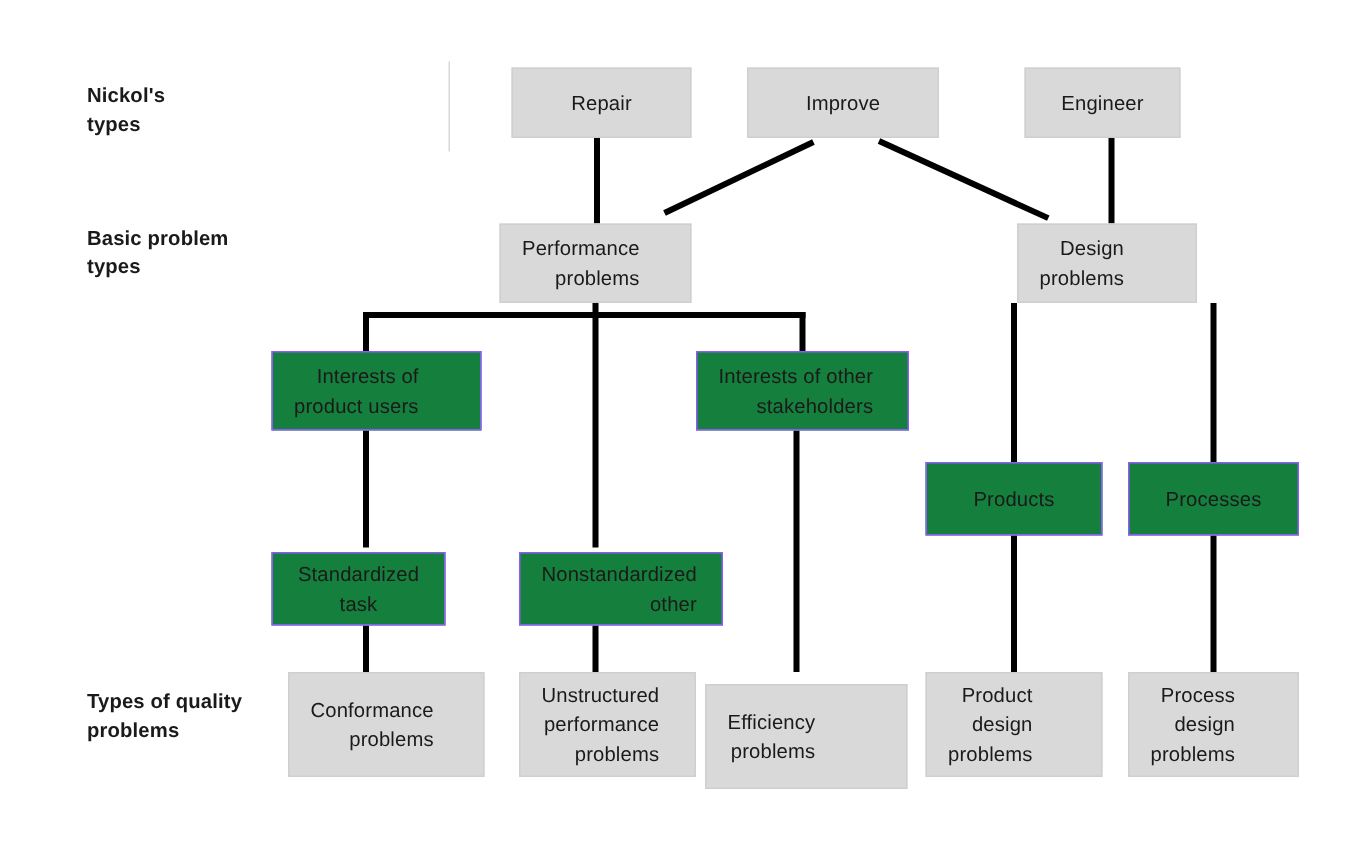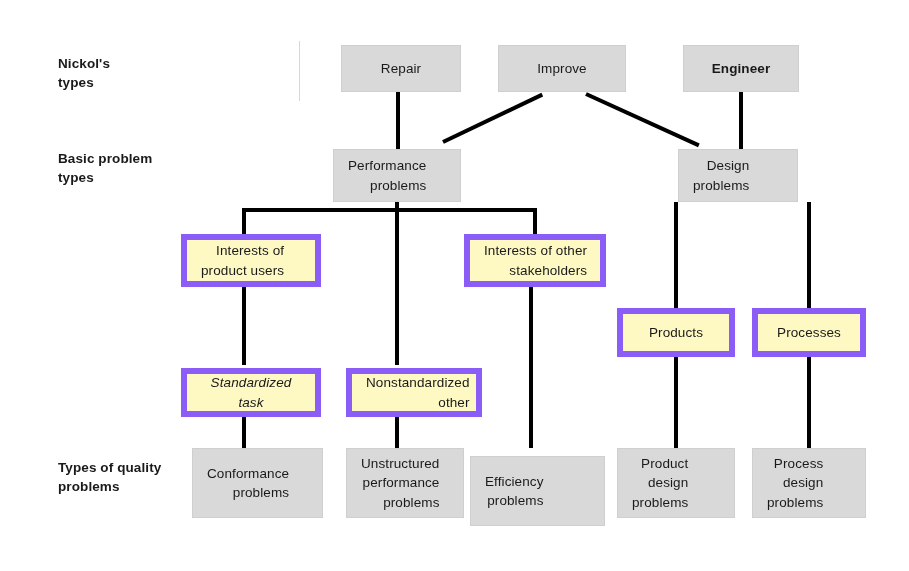--- a/index.html
+++ b/index.html
@@ -47,22 +47,22 @@
     line-height: 1.42;
     letter-spacing: 0.1px;
     white-space: pre-line;
     padding: 0 10px;
   }
   .node.gray {
     background: #d9d9d9;
     border: 1px solid #cfcfcf;
   }
   .node.pink {
-    background: #fef9c3;
-    border: 6px solid #8b5cf6;
+    background: #15803d;
+    border: 1px solid #8b5cf6;
   }
   .node.center { justify-content: center; text-align: center; }
   .node.left   { justify-content: flex-start; text-align: right; padding-left: 14px; }
 
   
   .vline {
     position: absolute;
     width: 4px;
     background: #000000;
   }
@@ -125,39 +125,39 @@
   <div class="vline" style="left:807px; top:202px; height:106px;"></div>
 
   <div class="vline" style="left:674px; top:357px; height:91px;"></div>
 
   <div class="vline" style="left:807px; top:357px; height:91px;"></div>
 
   <div class="node gray center" style="left:341px; top:45px; width:120px; height:47px;">Repair</div>
 
   <div class="node gray center" style="left:498px; top:45px; width:128px; height:47px;">Improve</div>
 
-  <div class="node gray center" style="left:683px; top:45px; width:116px; height:47px;font-weight:bold;">Engineer</div>
+  <div class="node gray center" style="left:683px; top:45px; width:104px; height:47px;">Engineer</div>
 
   <div class="node gray left" style="left:333px; top:149px; width:128px; height:53px;">Performance
 problems</div>
 
   <div class="node gray left" style="left:678px; top:149px; width:120px; height:53px;">Design
 problems</div>
 
   <div class="node pink left" style="left:181px; top:234px; width:140px; height:53px;">Interests of
 product users</div>
 
   <div class="node pink center" style="left:617px; top:308px; width:118px; height:49px;">Products</div>
 
   <div class="node pink left" style="left:464px; top:234px; width:142px; height:53px;">Interests of other
 stakeholders</div>
 
   <div class="node pink center" style="left:752px; top:308px; width:114px; height:49px;">Processes</div>
 
-  <div class="node pink center" style="left:181px; top:368px; width:140px; height:49px;font-style:italic;">Standardized task</div>
+  <div class="node pink center" style="left:181px; top:368px; width:116px; height:49px;">Standardized task</div>
 
   <div class="node pink left" style="left:346px; top:368px; width:136px; height:49px;">Nonstandardized
 other</div>
 
   <div class="node gray left" style="left:192px; top:448px; width:131px; height:70px;">Conformance
 problems</div>
 
   <div class="node gray left" style="left:346px; top:448px; width:118px; height:70px;">Unstructured
 performance
 problems</div>

